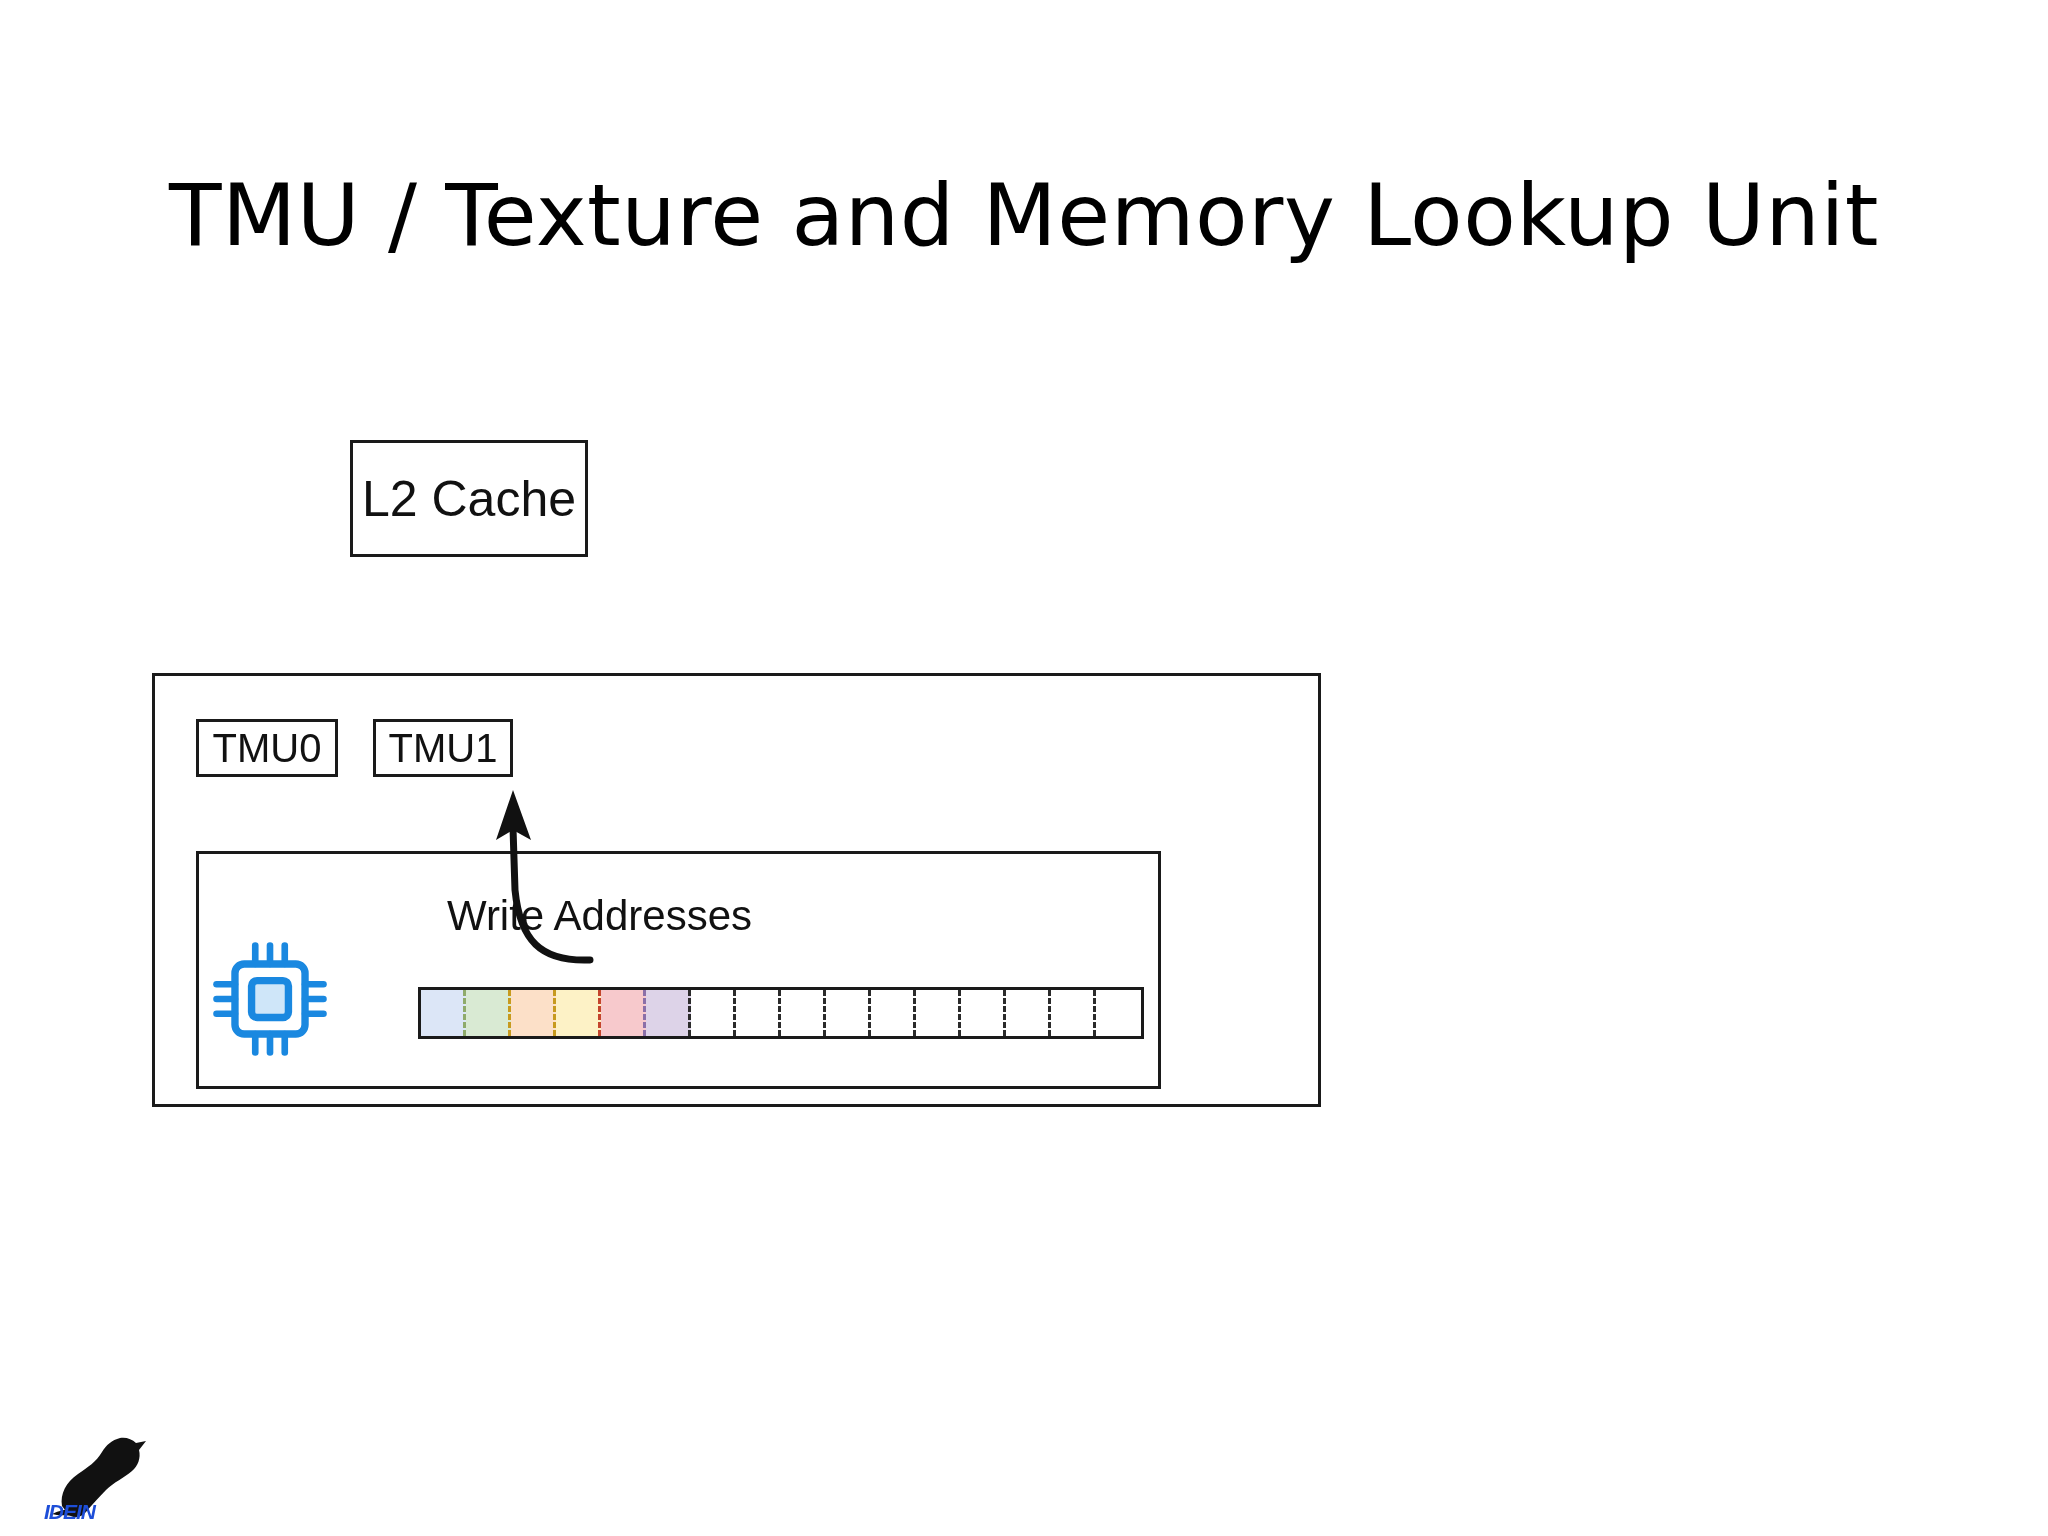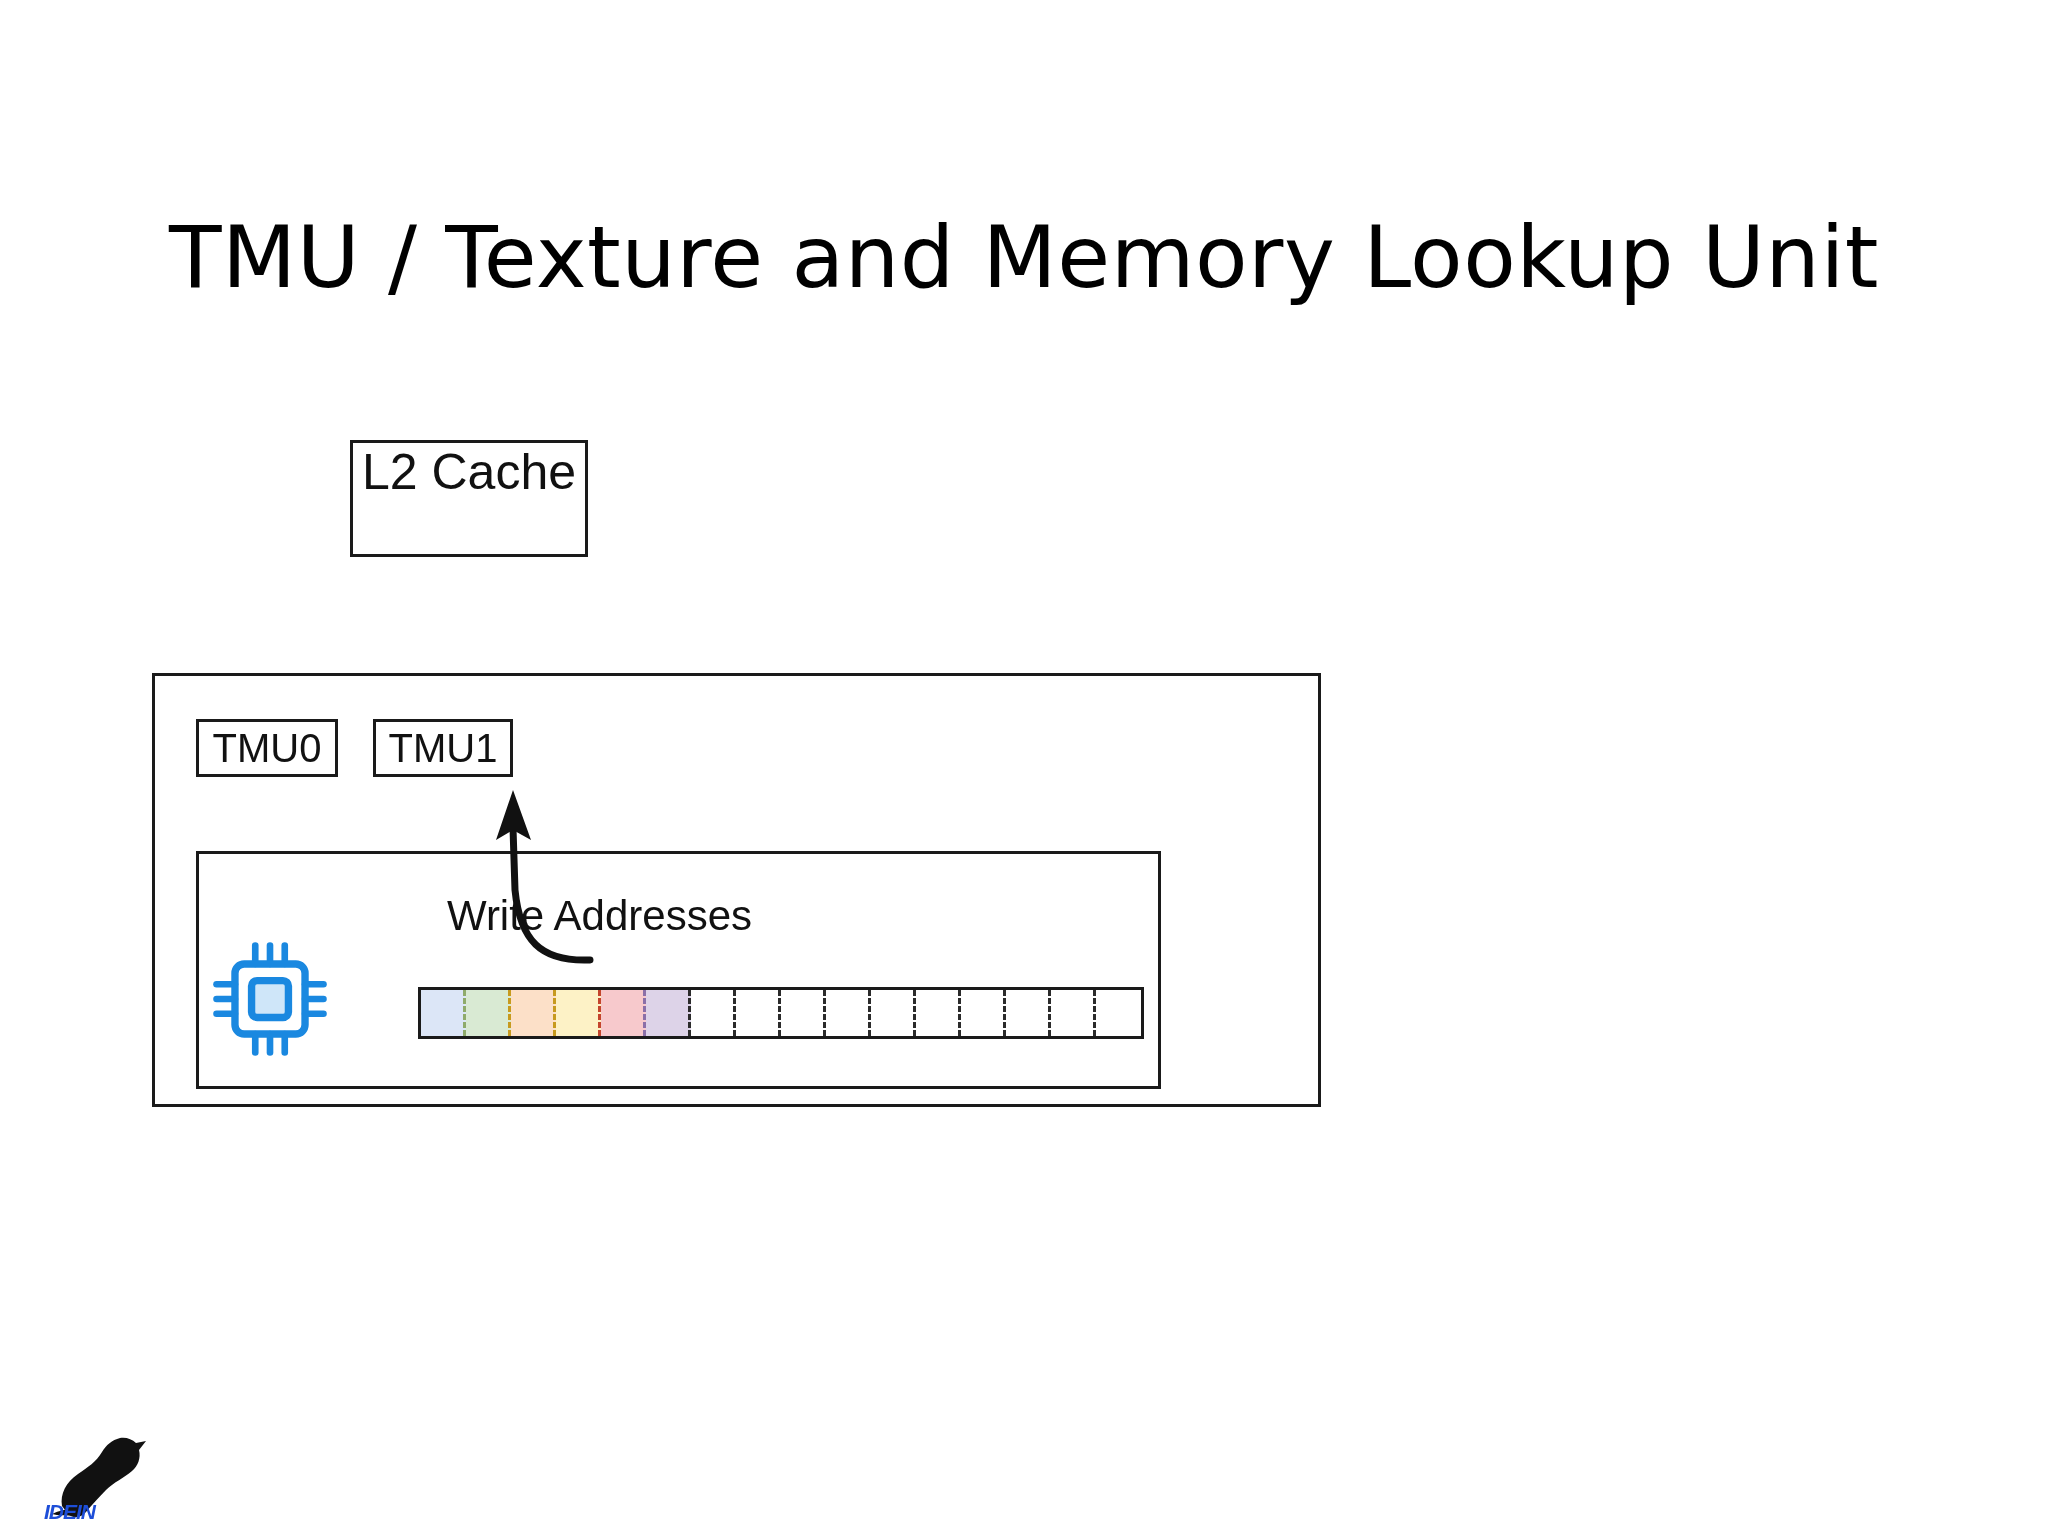--- a/index.html
+++ b/index.html
@@ -26,21 +26,20 @@
     top: 172px;
     width: 2048px;
     text-align: center;
     font-size: 86px;
     font-weight: 400;
     letter-spacing: 0.5px;
     line-height: 1;
     color: #000000;
     font-family: "DejaVu Sans", sans-serif;
     white-space: nowrap;
-    margin-top: 42px;
   }
 
   
   #gpu-memory-box {
     position: absolute;
     left: 785px;
     top: 237px;
     width: 630px;
     height: 240px;
     border: 3px dashed #1a1a1a;
@@ -60,21 +59,21 @@
   
   #l2-cache-box {
     position: absolute;
     left: 350px;
     top: 440px;
     width: 238px;
     height: 117px;
     border: 3px solid #1a1a1a;
     box-sizing: border-box;
     display: flex;
-    align-items: flex-start;
+    align-items: center;
     justify-content: center;
     background: #ffffff;
   }
   #l2-cache-label {
     font-size: 50px;
     font-family: "Liberation Sans", sans-serif;
     color: #111111;
     white-space: nowrap;
   }
 

